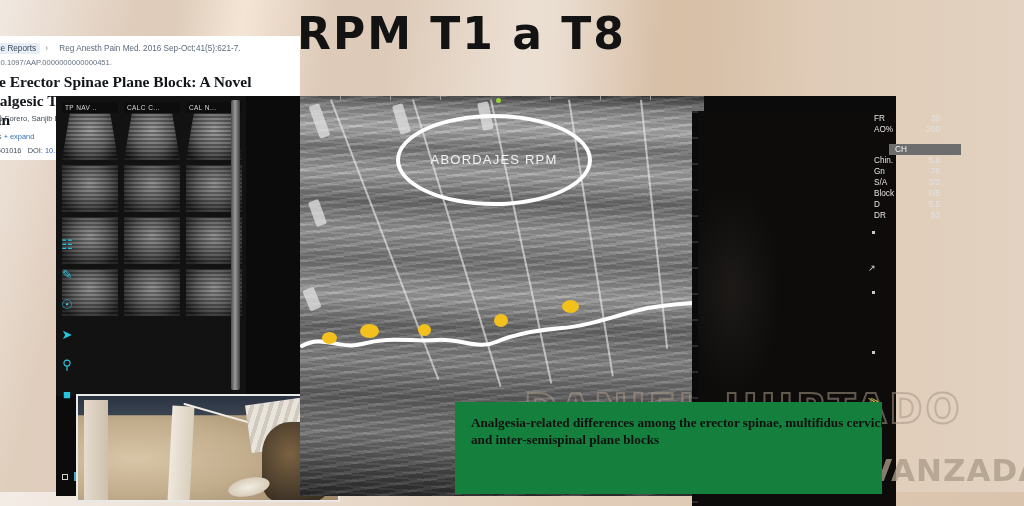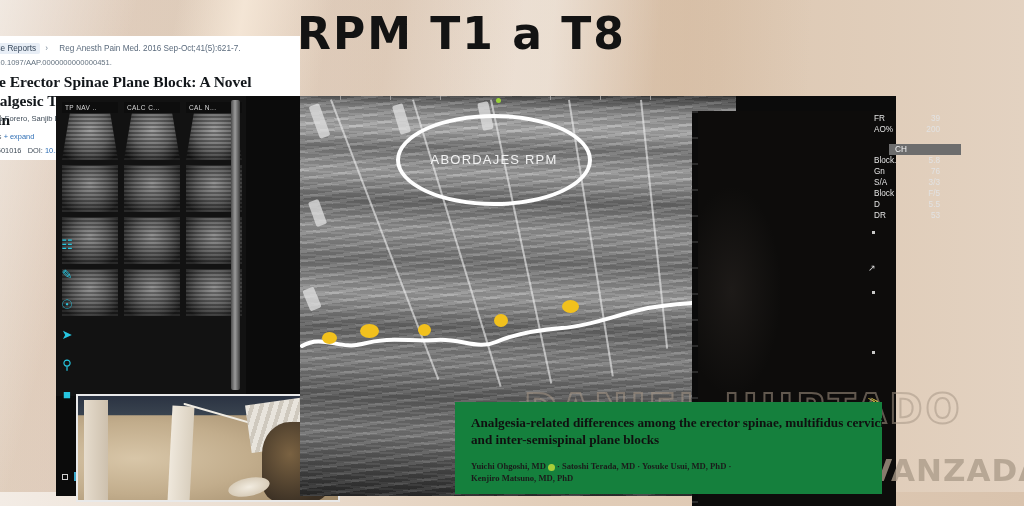--- a/index.html
+++ b/index.html
@@ -162,21 +162,20 @@
     position:absolute;left:244px;top:0px;width:404px;height:400px;
     background:
       repeating-linear-gradient(172deg, rgba(255,255,255,.07) 0 3px, rgba(0,0,0,.10) 3px 9px),
       repeating-linear-gradient(4deg, rgba(255,255,255,.05) 0 2px, rgba(0,0,0,.07) 2px 6px),
       linear-gradient(181deg,
         #3a3a3a 0%, #8d8d8d 4%, #b5b5b5 9%, #7d7d7d 14%,
         #a9a9a9 20%, #6f6f6f 27%, #9d9d9d 34%, #787878 42%,
         #a5a5a5 50%, #6b6b6b 58%, #8a8a8a 66%, #616161 75%,
         #7c7c7c 84%, #4d4d4d 93%, #2a2a2a 100%);
     overflow:hidden;
-    padding-left:32px;
   }
   .needle{
     position:absolute;background:rgba(235,235,235,.62);
     width:1.5px;transform-origin:top left;
   }
   .probe{
     position:absolute;background:rgba(222,222,222,.78);
     border-radius:2px;
   }
   #ellipse{
@@ -399,21 +398,21 @@
         <div class="prow">
           <span class="k">AO%</span>
           <span class="v">200</span>
         </div>
         <div class="pgap"></div>
         <div class="prow hl">
           <span class="k">CH</span>
           <span class="v"></span>
         </div>
         <div class="prow">
-          <span class="k">Block.</span>
+          <span class="k">Chin.</span>
           <span class="v">5.8</span>
         </div>
         <div class="prow">
           <span class="k">Gn</span>
           <span class="v">76</span>
         </div>
         <div class="prow">
           <span class="k">S/A</span>
           <span class="v">3/3</span>
         </div>
@@ -440,17 +439,13 @@
     <div id="caliper">⨠</div>
     <div id="curve2">↗</div>
   </div>
 </div>
 
 <div id="wm-outline">DANIEL HURTADO</div>
 <div id="wm-solid">FISIOTECNICAS AVANZADAS</div>
 
 <div id="paper">
   <h2>Analgesia-related differences among the erector spinae, multifidus cervicis, and inter-semispinal plane blocks</h2>
-  <div class="pauth">
-    <span>Yuichi Ohgoshi, MD</span><span class="orcid"></span><span>· Satoshi Terada, MD · Yosuke Usui, MD, PhD ·</span><br>
-    <span>Kenjiro Matsuno, MD, PhD</span>
-  </div>
 </div>
 
 </body></html>

